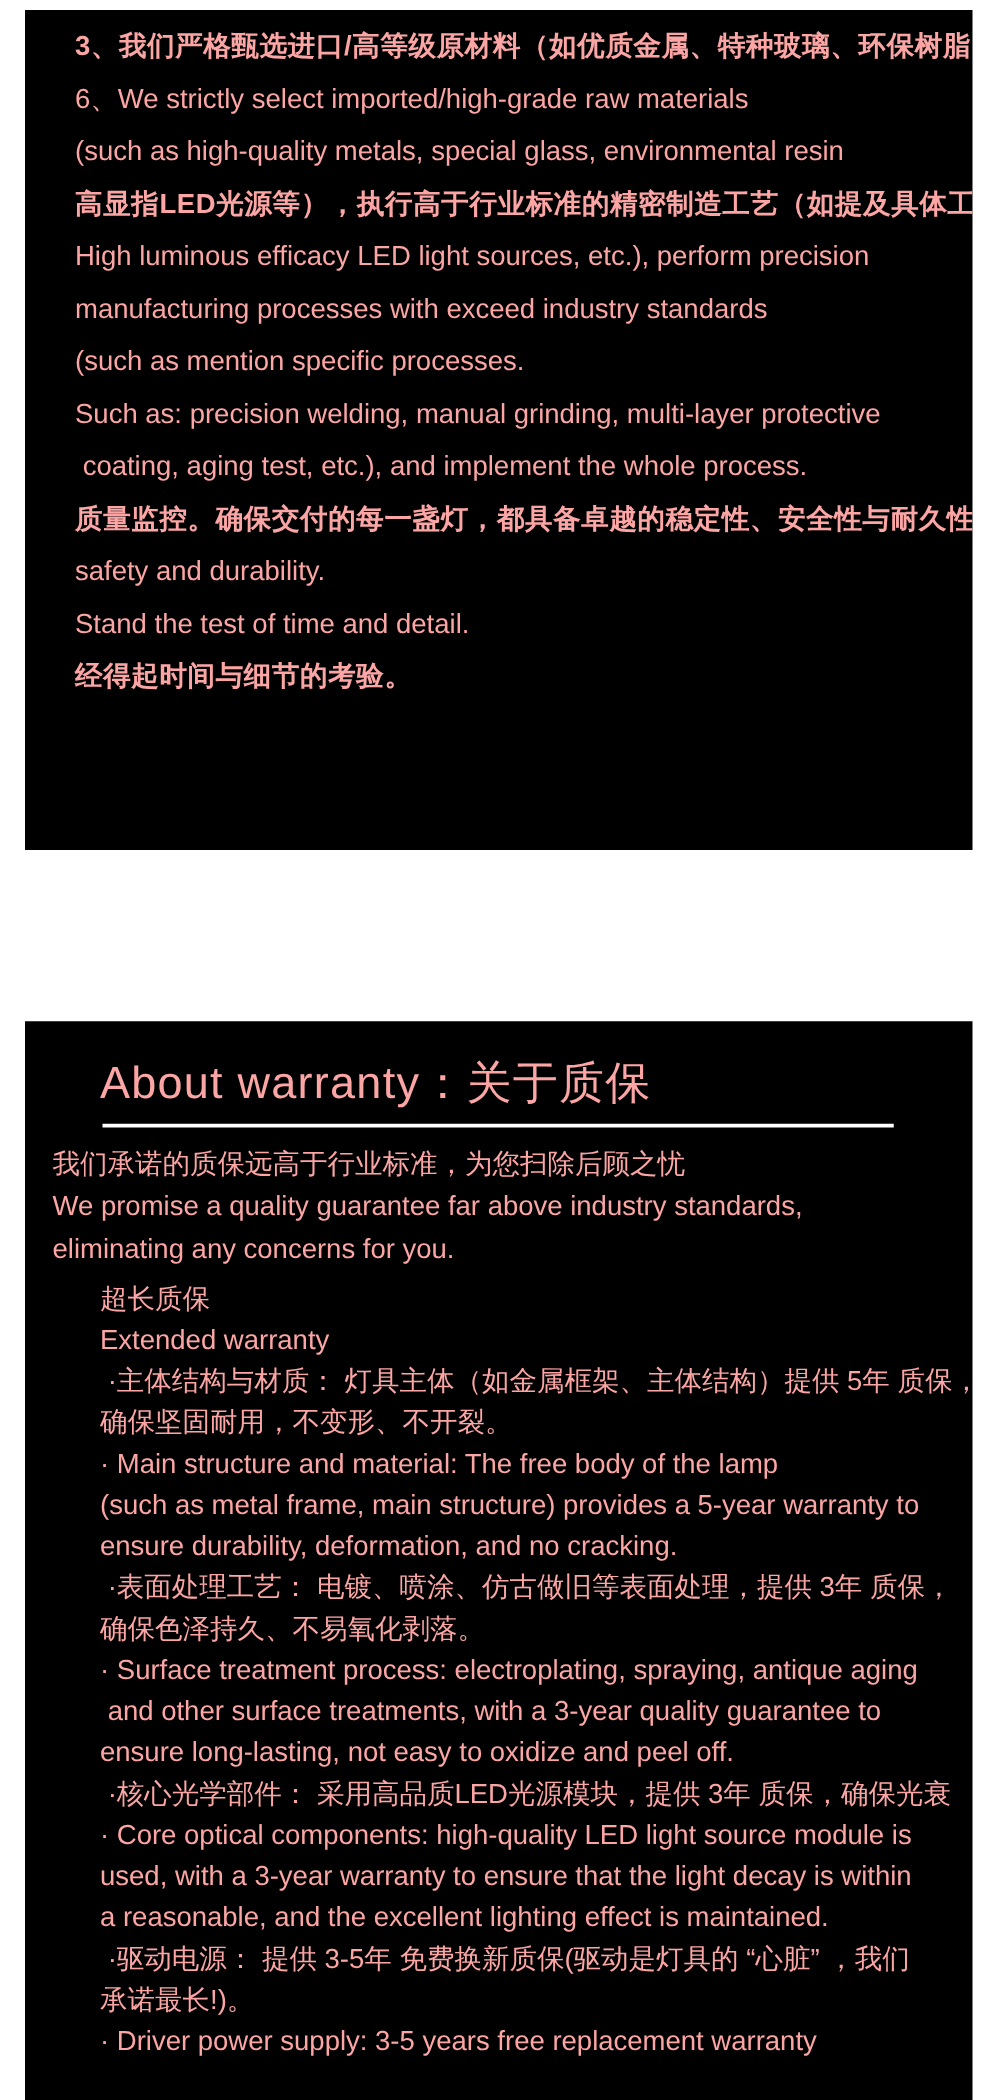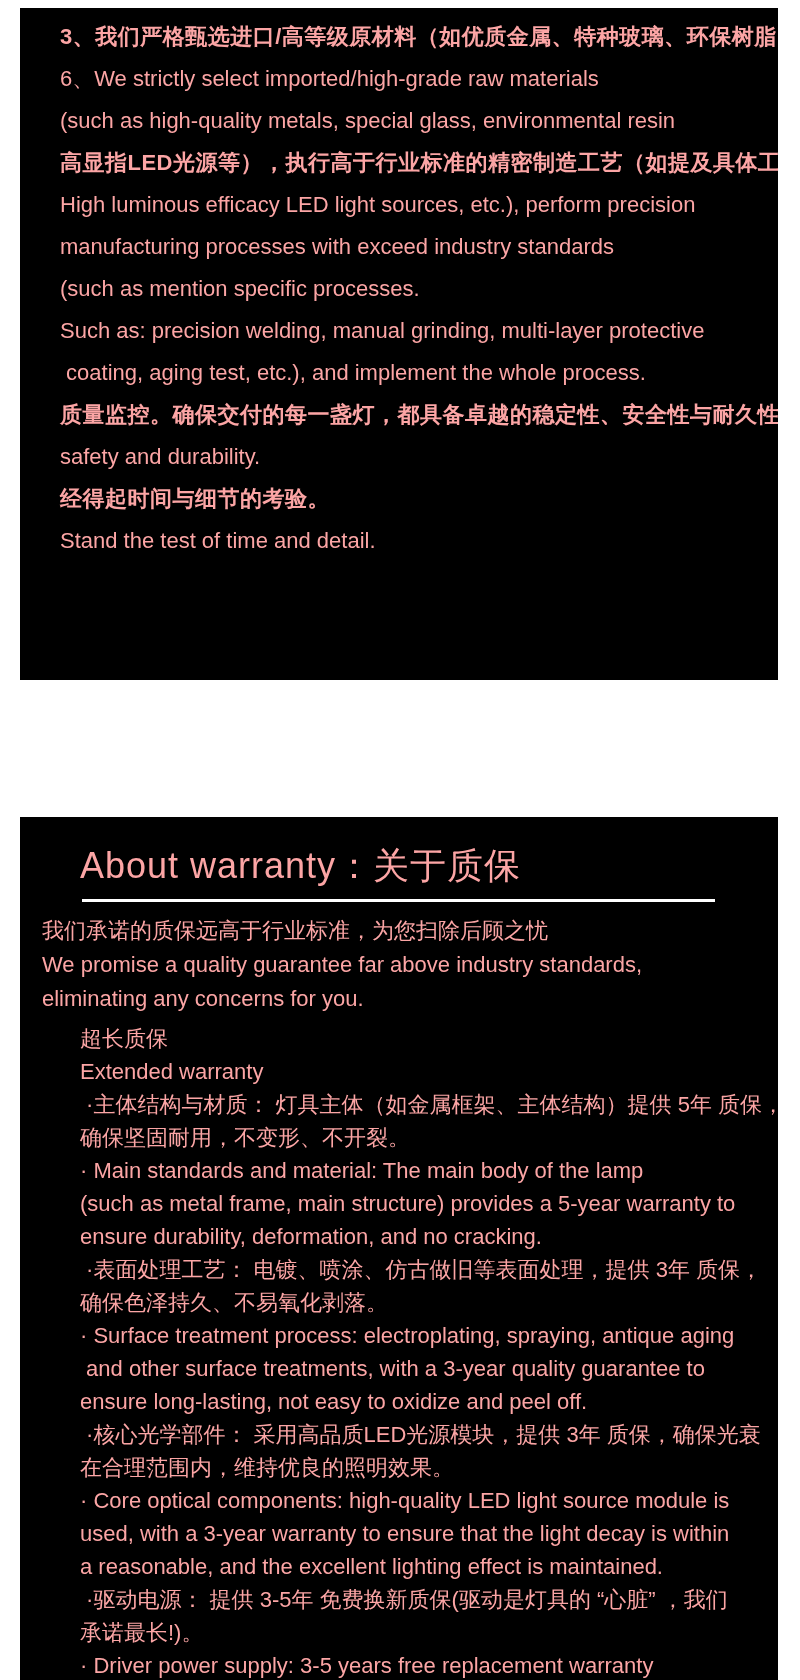--- a/index.html
+++ b/index.html
@@ -87,50 +87,49 @@
       <div class="line">6、We strictly select imported/high-grade raw materials</div>
       <div class="line">(such as high-quality metals, special glass, environmental resin</div>
       <div class="line cjk">高显指LED光源等），执行高于行业标准的精密制造工艺（如提及具体工艺</div>
       <div class="line">High luminous efficacy LED light sources, etc.), perform precision</div>
       <div class="line">manufacturing processes with exceed industry standards</div>
       <div class="line">(such as mention specific processes.</div>
       <div class="line">Such as: precision welding, manual grinding, multi-layer protective</div>
       <div class="line"> coating, aging test, etc.), and implement the whole process.</div>
       <div class="line cjk">质量监控。确保交付的每一盏灯，都具备卓越的稳定性、安全性与耐久性，</div>
       <div class="line">safety and durability.</div>
+      <div class="line">Stand the test of time and detail.</div>
       <div class="line cjk">经得起时间与细节的考验。</div>
-      <div class="line">Stand the test of time and detail.</div>
     </div>
 </section>
 
 <section class="panel panel2">
   <h1 class="title">About warranty：关于质保</h1>
   <div class="title-underline"></div>
 
   <div class="intro">
       <div class="line cjk">我们承诺的质保远高于行业标准，为您扫除后顾之忧</div>
       <div class="line">We promise a quality guarantee far above industry standards,</div>
       <div class="line">eliminating any concerns for you.</div>
     </div>
 
   <div class="body">
       <div class="line cjk">超长质保</div>
       <div class="line">Extended warranty</div>
       <div class="line cjk"> ·主体结构与材质： 灯具主体（如金属框架、主体结构）提供 5年 质保，</div>
       <div class="line cjk">确保坚固耐用，不变形、不开裂。</div>
-      <div class="line">· Main standards and material: The main body of the lamp</div>
+      <div class="line">· Main structure and material: The free body of the lamp</div>
       <div class="line">(such as metal frame, main structure) provides a 5-year warranty to</div>
       <div class="line">ensure durability, deformation, and no cracking.</div>
       <div class="line cjk"> ·表面处理工艺： 电镀、喷涂、仿古做旧等表面处理，提供 3年 质保，</div>
       <div class="line cjk">确保色泽持久、不易氧化剥落。</div>
       <div class="line">· Surface treatment process: electroplating, spraying, antique aging</div>
       <div class="line"> and other surface treatments, with a 3-year quality guarantee to</div>
       <div class="line">ensure long-lasting, not easy to oxidize and peel off.</div>
       <div class="line cjk"> ·核心光学部件： 采用高品质LED光源模块，提供 3年 质保，确保光衰</div>
-      <div class="line cjk">在合理范围内，维持优良的照明效果。</div>
       <div class="line">· Core optical components: high-quality LED light source module is</div>
       <div class="line">used, with a 3-year warranty to ensure that the light decay is within</div>
       <div class="line">a reasonable, and the excellent lighting effect is maintained.</div>
       <div class="line cjk"> ·驱动电源： 提供 3-5年 免费换新质保(驱动是灯具的 “心脏” ，我们</div>
       <div class="line cjk">承诺最长!)。</div>
       <div class="line">· Driver power supply: 3-5 years free replacement warranty</div>
     </div>
 </section>
 
 </body></html>

